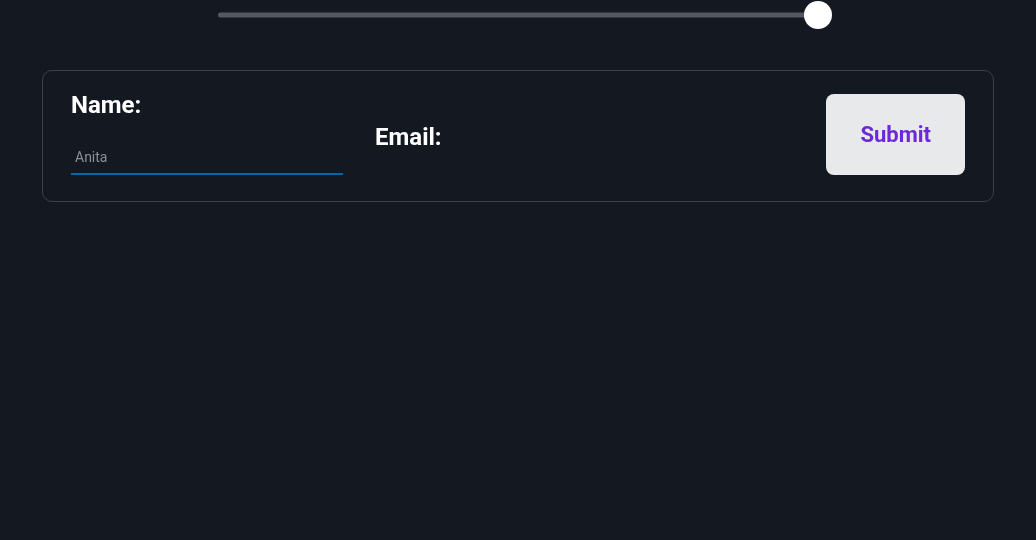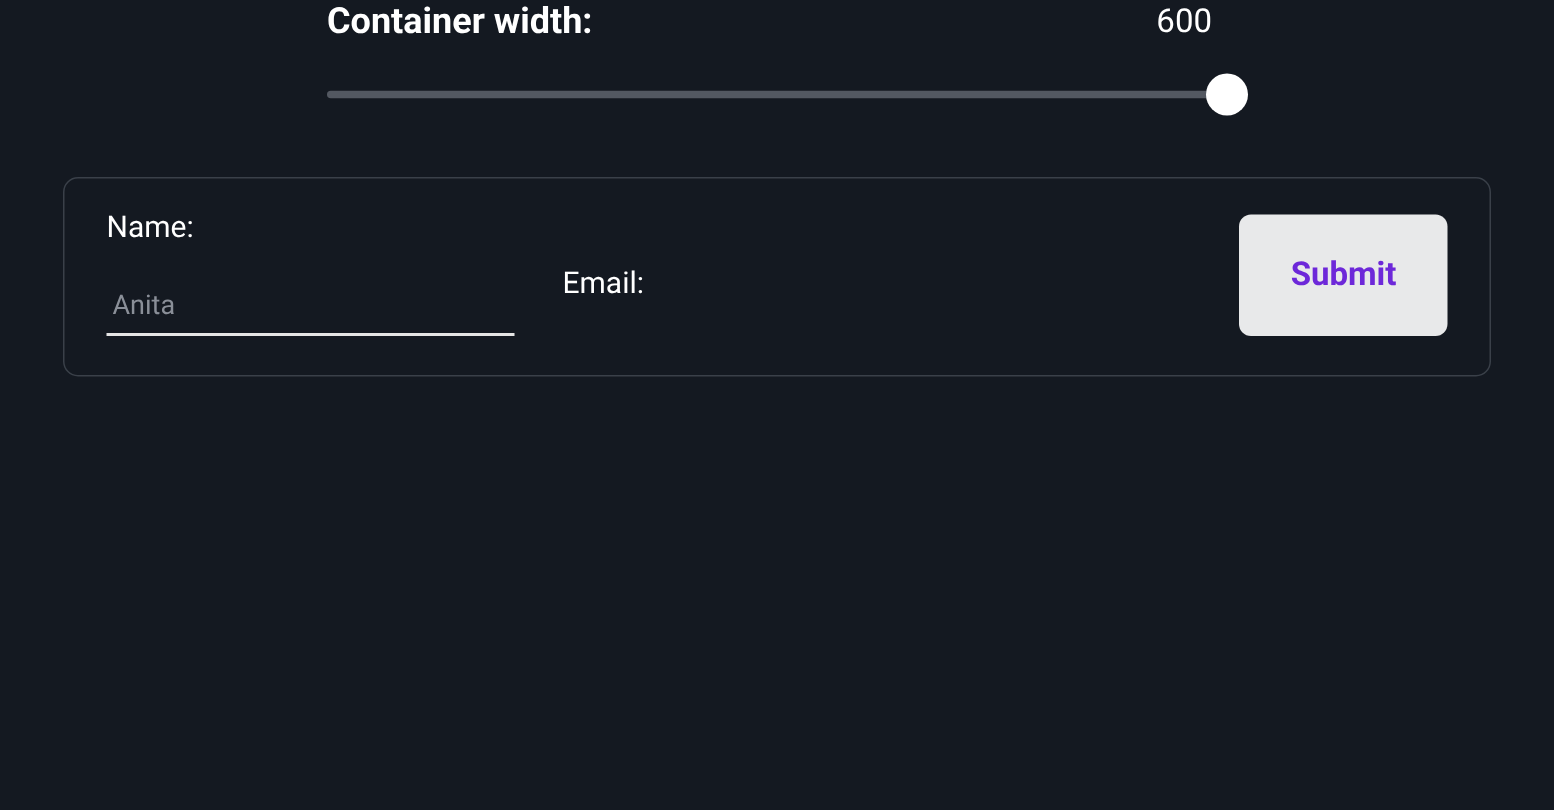--- a/index.html
+++ b/index.html
@@ -91,32 +91,32 @@
       flex: 0 0 auto;
       width: 272px;
     }
     
     .form-field.email-field {
       flex: 1 1 auto;
       gap: 40px;
     }
     
     .field-label {
-      font-size: 20px;
-      font-weight: 400;
+      font-size: 24px;
+      font-weight: 700;
       color: #ffffff;
       margin-bottom: 24px;
     }
     
     .text-input {
       background: transparent;
       border: none;
-      border-bottom: 2px solid #e5e5e5;
+      border-bottom: 2px solid #0369a1;
       padding: 6px 4px 8px 4px;
-      font-size: 18px;
+      font-size: 14px;
       color: #fca5a5;
       outline: none;
       width: 100%;
       font-family: inherit;
     }
     
     .text-input::placeholder {
       color: #8a8f98;
     }
     
@@ -130,24 +130,20 @@
       padding: 28px 34px;
       cursor: pointer;
       flex-shrink: 0;
       font-family: inherit;
     }
   </style>
 </head>
 <body>
 
 <div class="slider-section">
-  <div class="slider-header">
-    <span class="slider-label">Container width:</span>
-    <span class="slider-value">600</span>
-  </div>
   <div class="slider-track">
     <div class="slider-rail"></div>
     <div class="slider-thumb"></div>
   </div>
 </div>
 
 <div class="form-container">
   <div class="form-field name-field">
     <label class="field-label">Name:</label>
     <input type="text" class="text-input" placeholder="Anita" style="">

